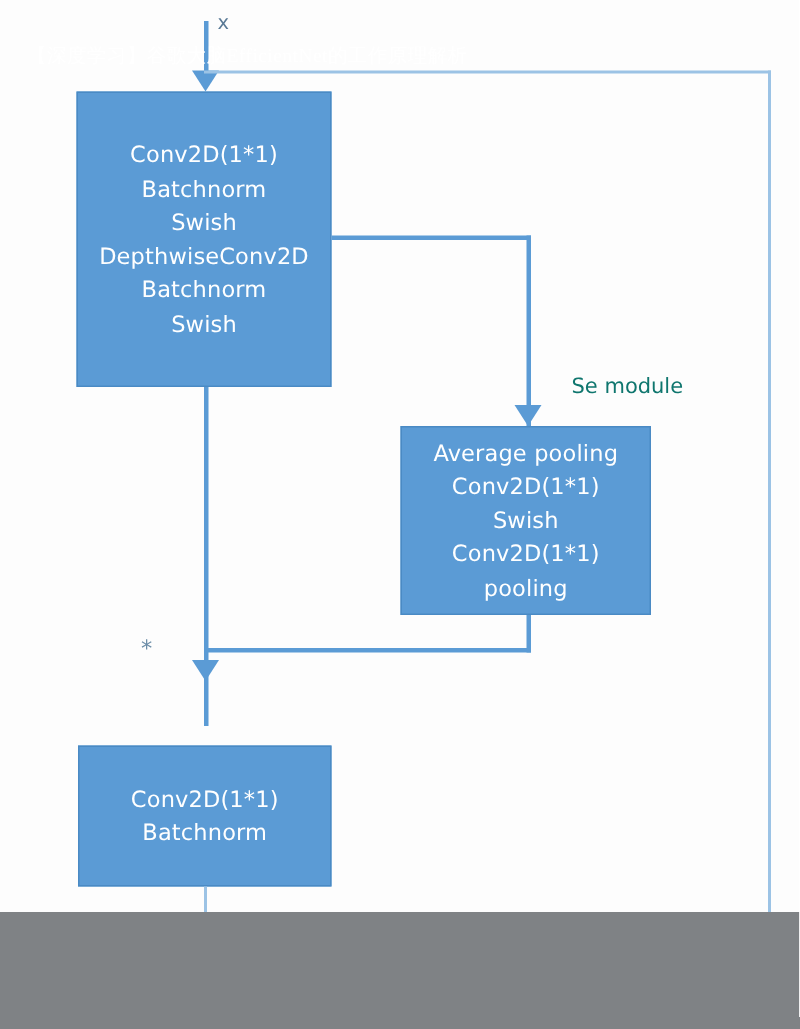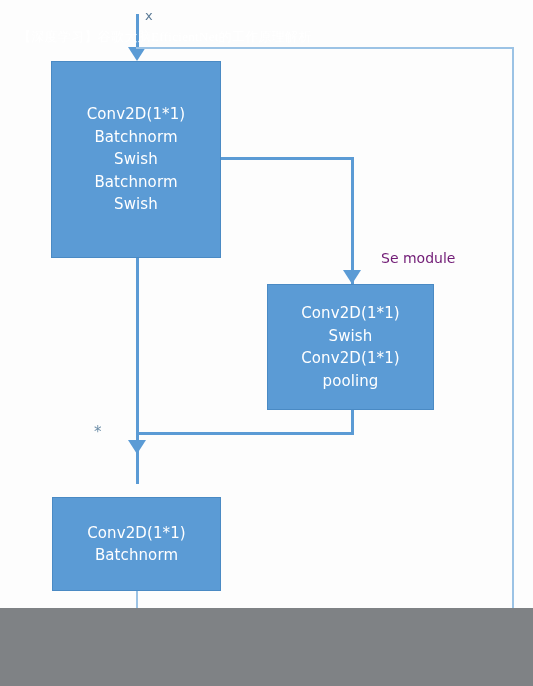--- a/index.html
+++ b/index.html
@@ -85,21 +85,21 @@
   }
 
   
   .lbl {
     position: absolute;
     font-size: 13px;
     color: #5b9bd5;
     white-space: nowrap;
   }
   #label-x      { left: 145px; top: 8px;  font-size: 13px; color: #5a7a96; }
-  #label-se     { left: 381px; top: 250px; font-size: 14px; color: #701a75; }
+  #label-se     { left: 381px; top: 250px; font-size: 14px; color: #0f766e; }
   #label-mult   { left: 94px;  top: 423px; font-size: 15px; color: #6d8ea8; }
 
   
   #caption-bar {
     position: absolute;
     left: 0;
     top: 608px;
     width: 533px;
     height: 78px;
     background: #7f8285;
@@ -127,31 +127,33 @@
 
   <div class="hline-thin" id="skip-top" style="left:136px; top:47px; width:378px;"></div>
   <div class="vline-thin" id="skip-right" style="left:512px; top:47px; height:588px;"></div>
   <div class="hline-thin" id="skip-bottom" style="left:150px; top:633px; width:364px;"></div>
   <div class="arrowleft-thin" id="skip-arrowhead" style="left:138px; top:626px;"></div>
 
   <div class="block" id="block-main">
     <span class="line">Conv2D(1*1)</span>
     <span class="line">Batchnorm</span>
     <span class="line">Swish</span>
+    <span class="line">DepthwiseConv2D</span>
     <span class="line">Batchnorm</span>
     <span class="line">Swish</span>
   </div>
 
   <div class="hline" id="se-branch-h" style="left:221px; top:157px; width:133px;"></div>
   <div class="vline" id="se-branch-v" style="left:351px; top:157px; height:128px;"></div>
   <div class="arrowdown" id="se-branch-arrow" style="left:343px; top:270px;"></div>
 
   <div class="lbl" id="label-se">Se module</div>
 
   <div class="block" id="block-se">
+    <span class="line">Average pooling</span>
     <span class="line">Conv2D(1*1)</span>
     <span class="line">Swish</span>
     <span class="line">Conv2D(1*1)</span>
     <span class="line">pooling</span>
   </div>
 
   <div class="vline" id="trunk-line" style="left:136px; top:258px; height:175px;"></div>
 
   <div class="vline" id="se-out-v" style="left:351px; top:410px; height:25px;"></div>
   <div class="hline" id="se-out-h" style="left:136px; top:432px; width:218px;"></div>

